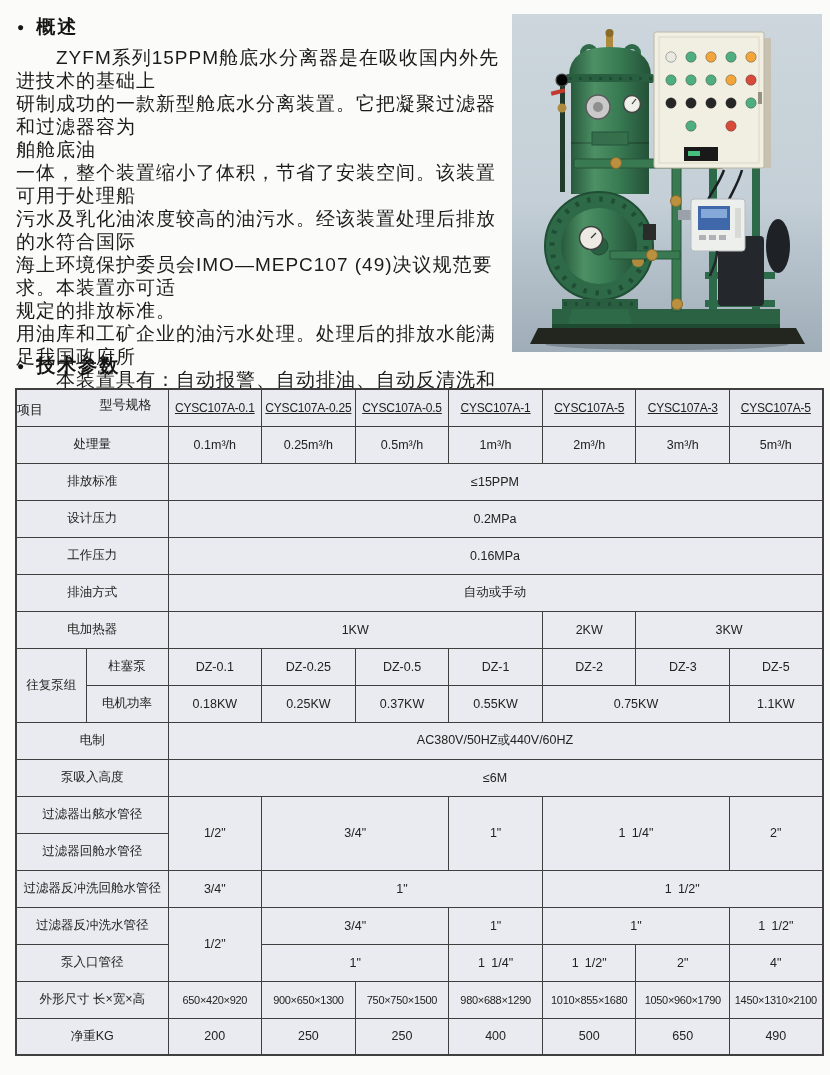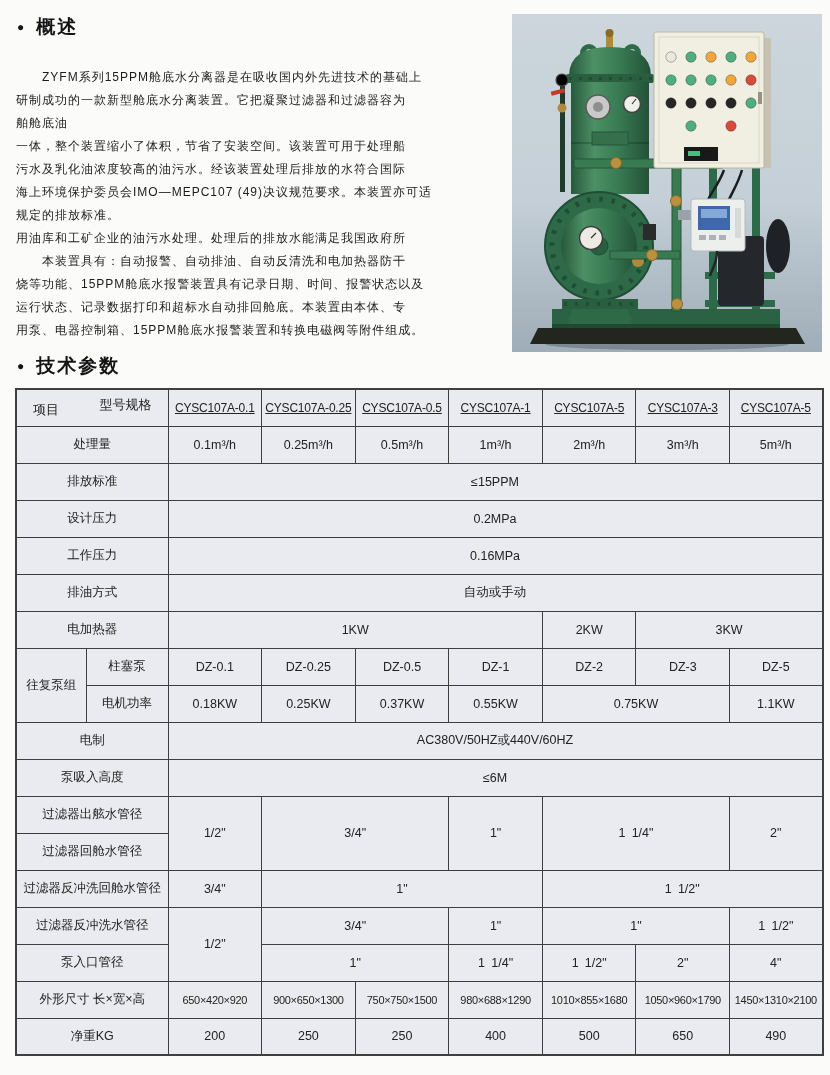--- a/index.html
+++ b/index.html
@@ -14,21 +14,21 @@
   .sec-head {
     position:absolute; display:flex; align-items:center; gap:10px;
     font-size:19px; font-weight:700; color:#141414; letter-spacing:2px;
   }
   .sec-head .bullet { font-size:12px; line-height:1; }
   #head-overview { left:17px; top:14px; }
   #head-specs { left:17px; top:353px; }
 
   .ov-text {
     position:absolute; left:16px; top:46px; width:496px;
-    font-size:12px; line-height:23px; letter-spacing:1px; color:#1b1b1b;margin-top:20px;
+    font-size:19px; line-height:23px; letter-spacing:1px; color:#1b1b1b;
   }
   .ov-text > div { white-space:pre-wrap; }
 
   .photo {
     position:absolute; left:512px; top:14px; width:310px; height:338px;
   }
   .photo svg { display:block; width:100%; height:100%; }
 
   table.specs {
     position:absolute; left:15px; top:388px; width:807px;
@@ -47,21 +47,21 @@
     height:50px; position:relative; padding:0;
     background:
       linear-gradient(to bottom right,
         rgba(0,0,0,0) calc(50% - 1px),
         #3f3f3f calc(50% - 1px),
         #3f3f3f calc(50% + 1px),
         rgba(0,0,0,0) calc(50% + 1px)),
       #cee1cf;
   }
   .diag-top { position:absolute; top:6px; right:16px; font-size:13px; }
-  .diag-bot { position:absolute; bottom:7px; left:16px; font-size:13px; }
+  .diag-bot { position:absolute; bottom:7px; left:0; font-size:13px; }
 </style>
 </head>
 <body>
 
 <div class="sec-head" id="head-overview">
   <span class="bullet">●</span>
   <span>概述</span>
 </div>
 
 <div class="ov-text">

